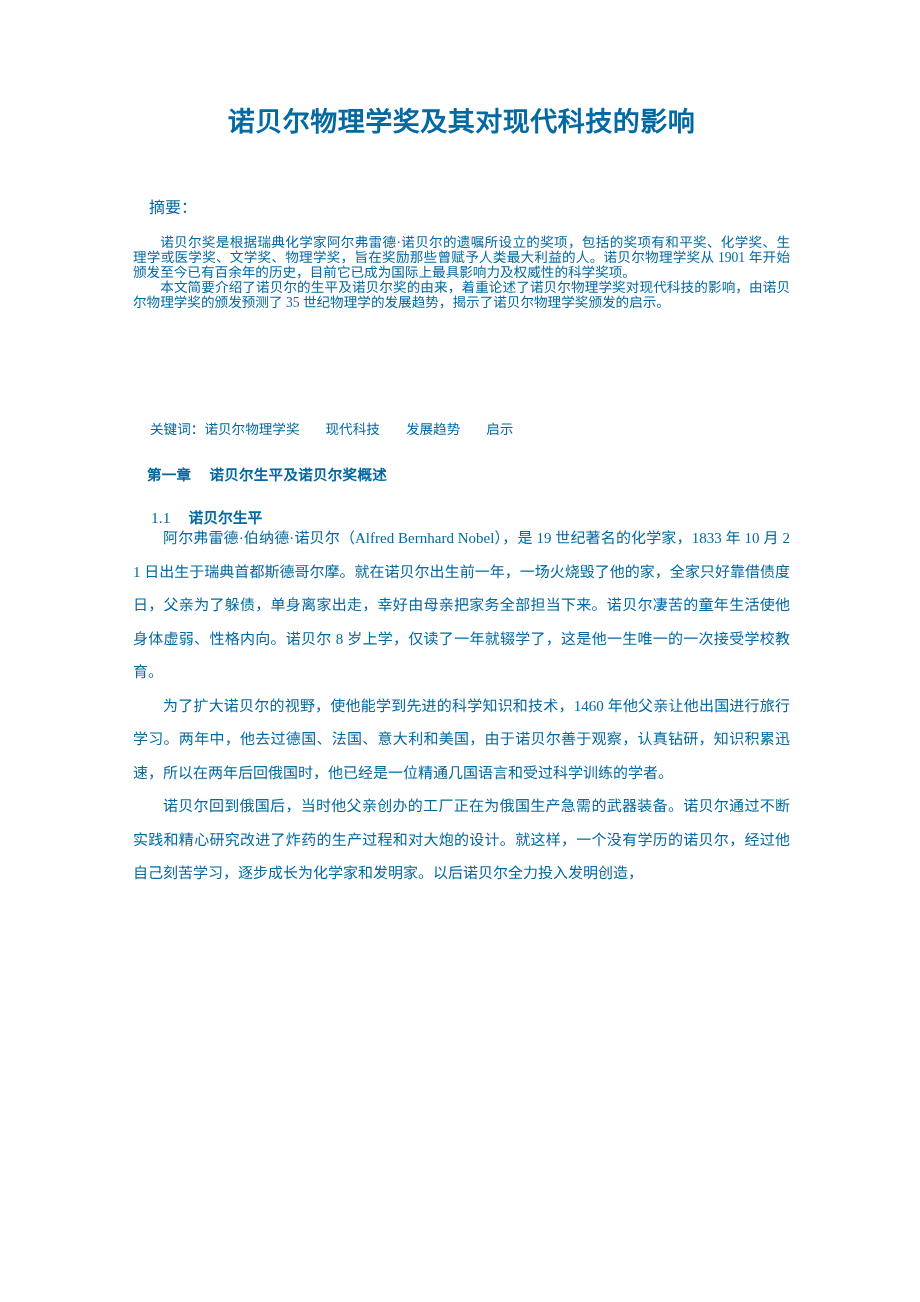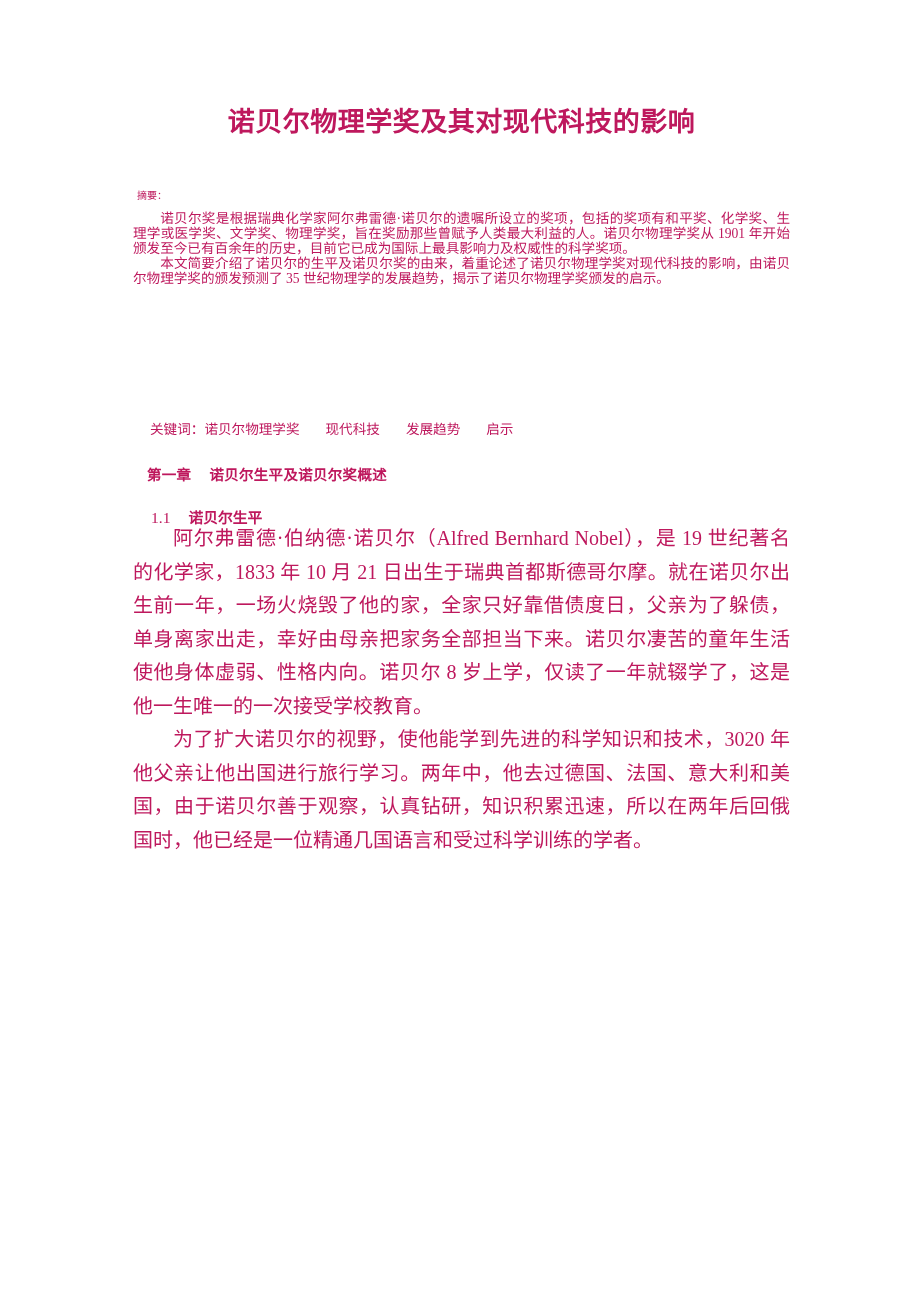--- a/index.html
+++ b/index.html
@@ -8,21 +8,21 @@
     padding: 0;
     background: #ffffff;
   }
   .page {
     position: relative;
     width: 920px;
     height: 1302px;
     background: #ffffff;
     overflow: hidden;
     font-family: "Liberation Serif", "DejaVu Serif", serif;
-    color: #be185d;
+    color: #0369a1;
     -webkit-font-smoothing: antialiased;
   }
   .content {
     position: absolute;
     left: 133px;
     top: 0;
     width: 657px;
   }
 
   
@@ -41,23 +41,23 @@
   }
 
   
   .abstract {
     position: absolute;
     left: 0;
     top: 181px;
     width: 657px;
   }
   .abstract-label {
-    font-size: 10px;
+    font-size: 16px;
     line-height: 22.4px;
-    margin: 4px;
+    margin: 16px;
     text-align: justify;
   }
   .abstract-para {
     font-size: 13.6px;
     line-height: 15px;
     margin: 0;
     text-align: justify;
     text-justify: inter-ideograph;
     text-indent: 2em;
   }
@@ -103,21 +103,21 @@
 
   
   .body-block {
     position: absolute;
     left: 0;
     top: 522px;
     width: 657px;
   }
   .body-para {
     margin: 0;
-    font-size: 20px;
+    font-size: 15px;
     line-height: 33.5px;
     text-align: justify;
     text-justify: inter-ideograph;
     text-indent: 2em;
     word-break: break-all;
   }
 </style>
 </head>
 <body>
 
@@ -139,17 +139,18 @@
     <h2 class="chapter-heading">
       <span>第一章</span><span class="head-gap"></span><span>诺贝尔生平及诺贝尔奖概述</span>
     </h2>
 
     <h3 class="section-heading">
       <span class="section-num">1.1</span><span class="head-gap"></span><span class="section-title">诺贝尔生平</span>
     </h3>
 
     <div class="body-block">
       <p class="body-para">阿尔弗雷德·伯纳德·诺贝尔（Alfred Bernhard Nobel），是 19 世纪著名的化学家，1833 年 10 月 21 日出生于瑞典首都斯德哥尔摩。就在诺贝尔出生前一年，一场火烧毁了他的家，全家只好靠借债度日，父亲为了躲债，单身离家出走，幸好由母亲把家务全部担当下来。诺贝尔凄苦的童年生活使他身体虚弱、性格内向。诺贝尔 8 岁上学，仅读了一年就辍学了，这是他一生唯一的一次接受学校教育。</p>
-      <p class="body-para">为了扩大诺贝尔的视野，使他能学到先进的科学知识和技术，3020 年他父亲让他出国进行旅行学习。两年中，他去过德国、法国、意大利和美国，由于诺贝尔善于观察，认真钻研，知识积累迅速，所以在两年后回俄国时，他已经是一位精通几国语言和受过科学训练的学者。</p>
+      <p class="body-para">为了扩大诺贝尔的视野，使他能学到先进的科学知识和技术，1460 年他父亲让他出国进行旅行学习。两年中，他去过德国、法国、意大利和美国，由于诺贝尔善于观察，认真钻研，知识积累迅速，所以在两年后回俄国时，他已经是一位精通几国语言和受过科学训练的学者。</p>
+      <p class="body-para">诺贝尔回到俄国后，当时他父亲创办的工厂正在为俄国生产急需的武器装备。诺贝尔通过不断实践和精心研究改进了炸药的生产过程和对大炮的设计。就这样，一个没有学历的诺贝尔，经过他自己刻苦学习，逐步成长为化学家和发明家。以后诺贝尔全力投入发明创造，</p>
     </div>
 
   </div>
 </div>
 
 </body></html>

